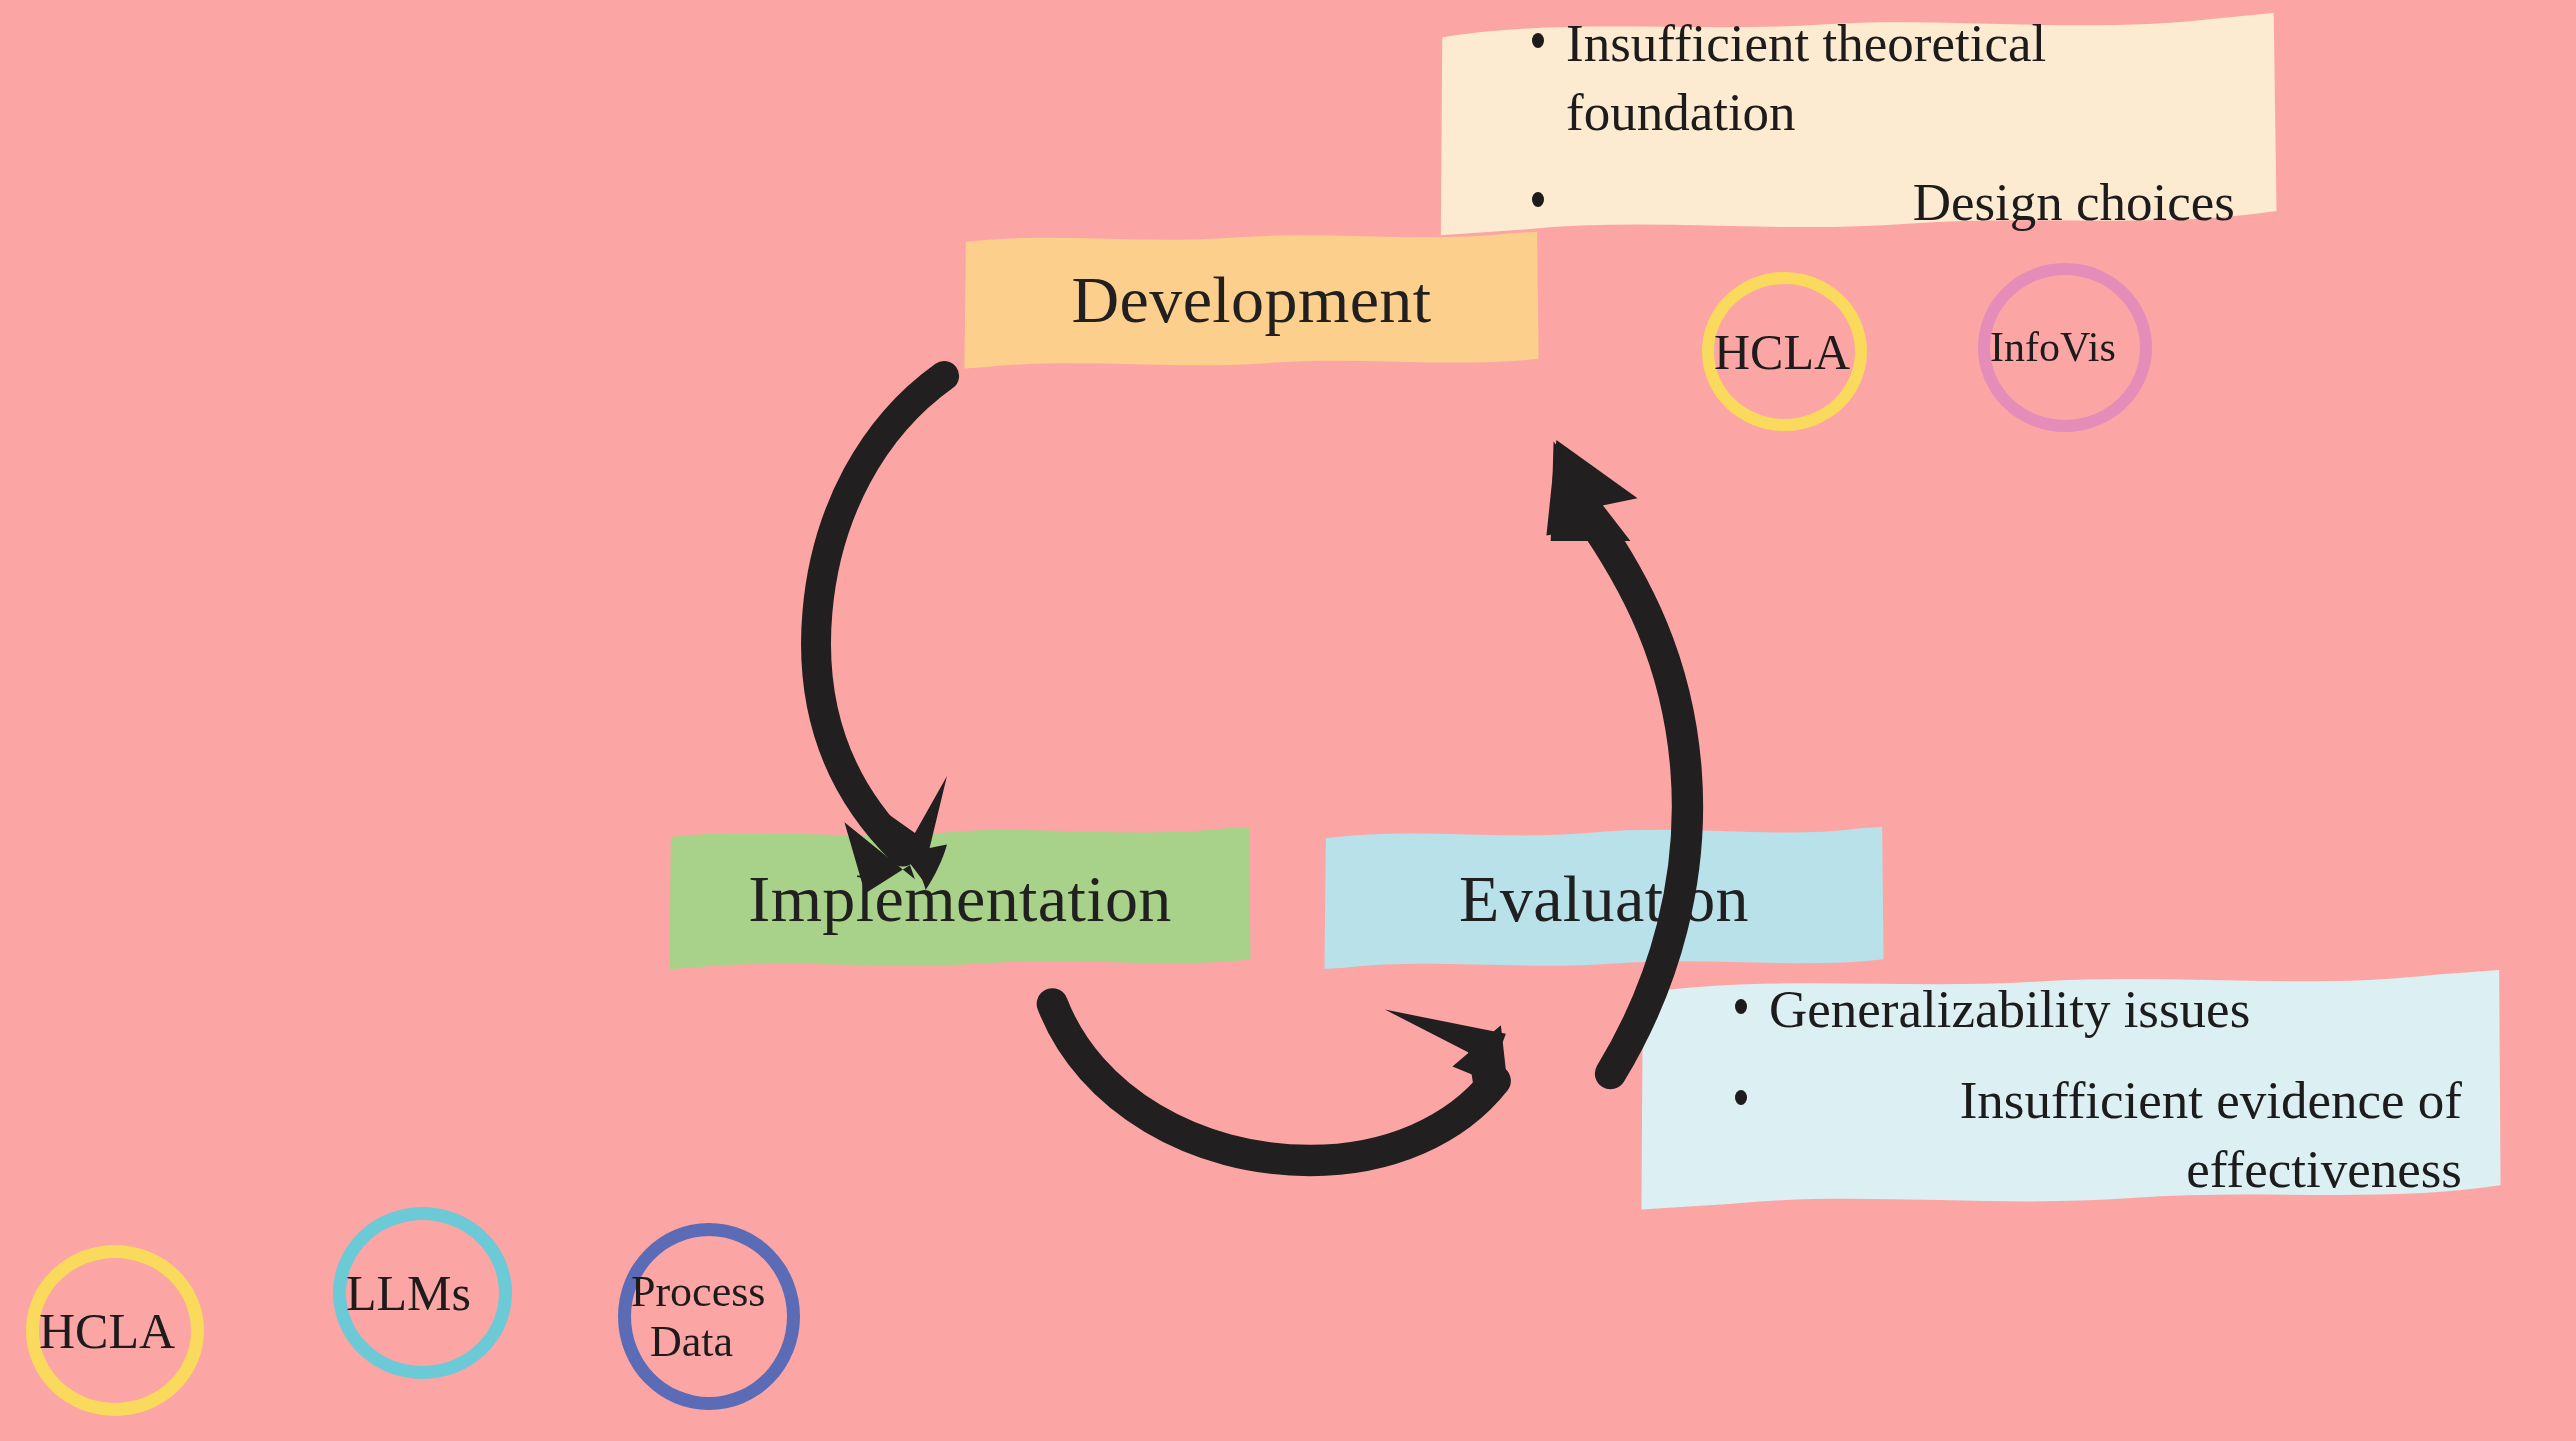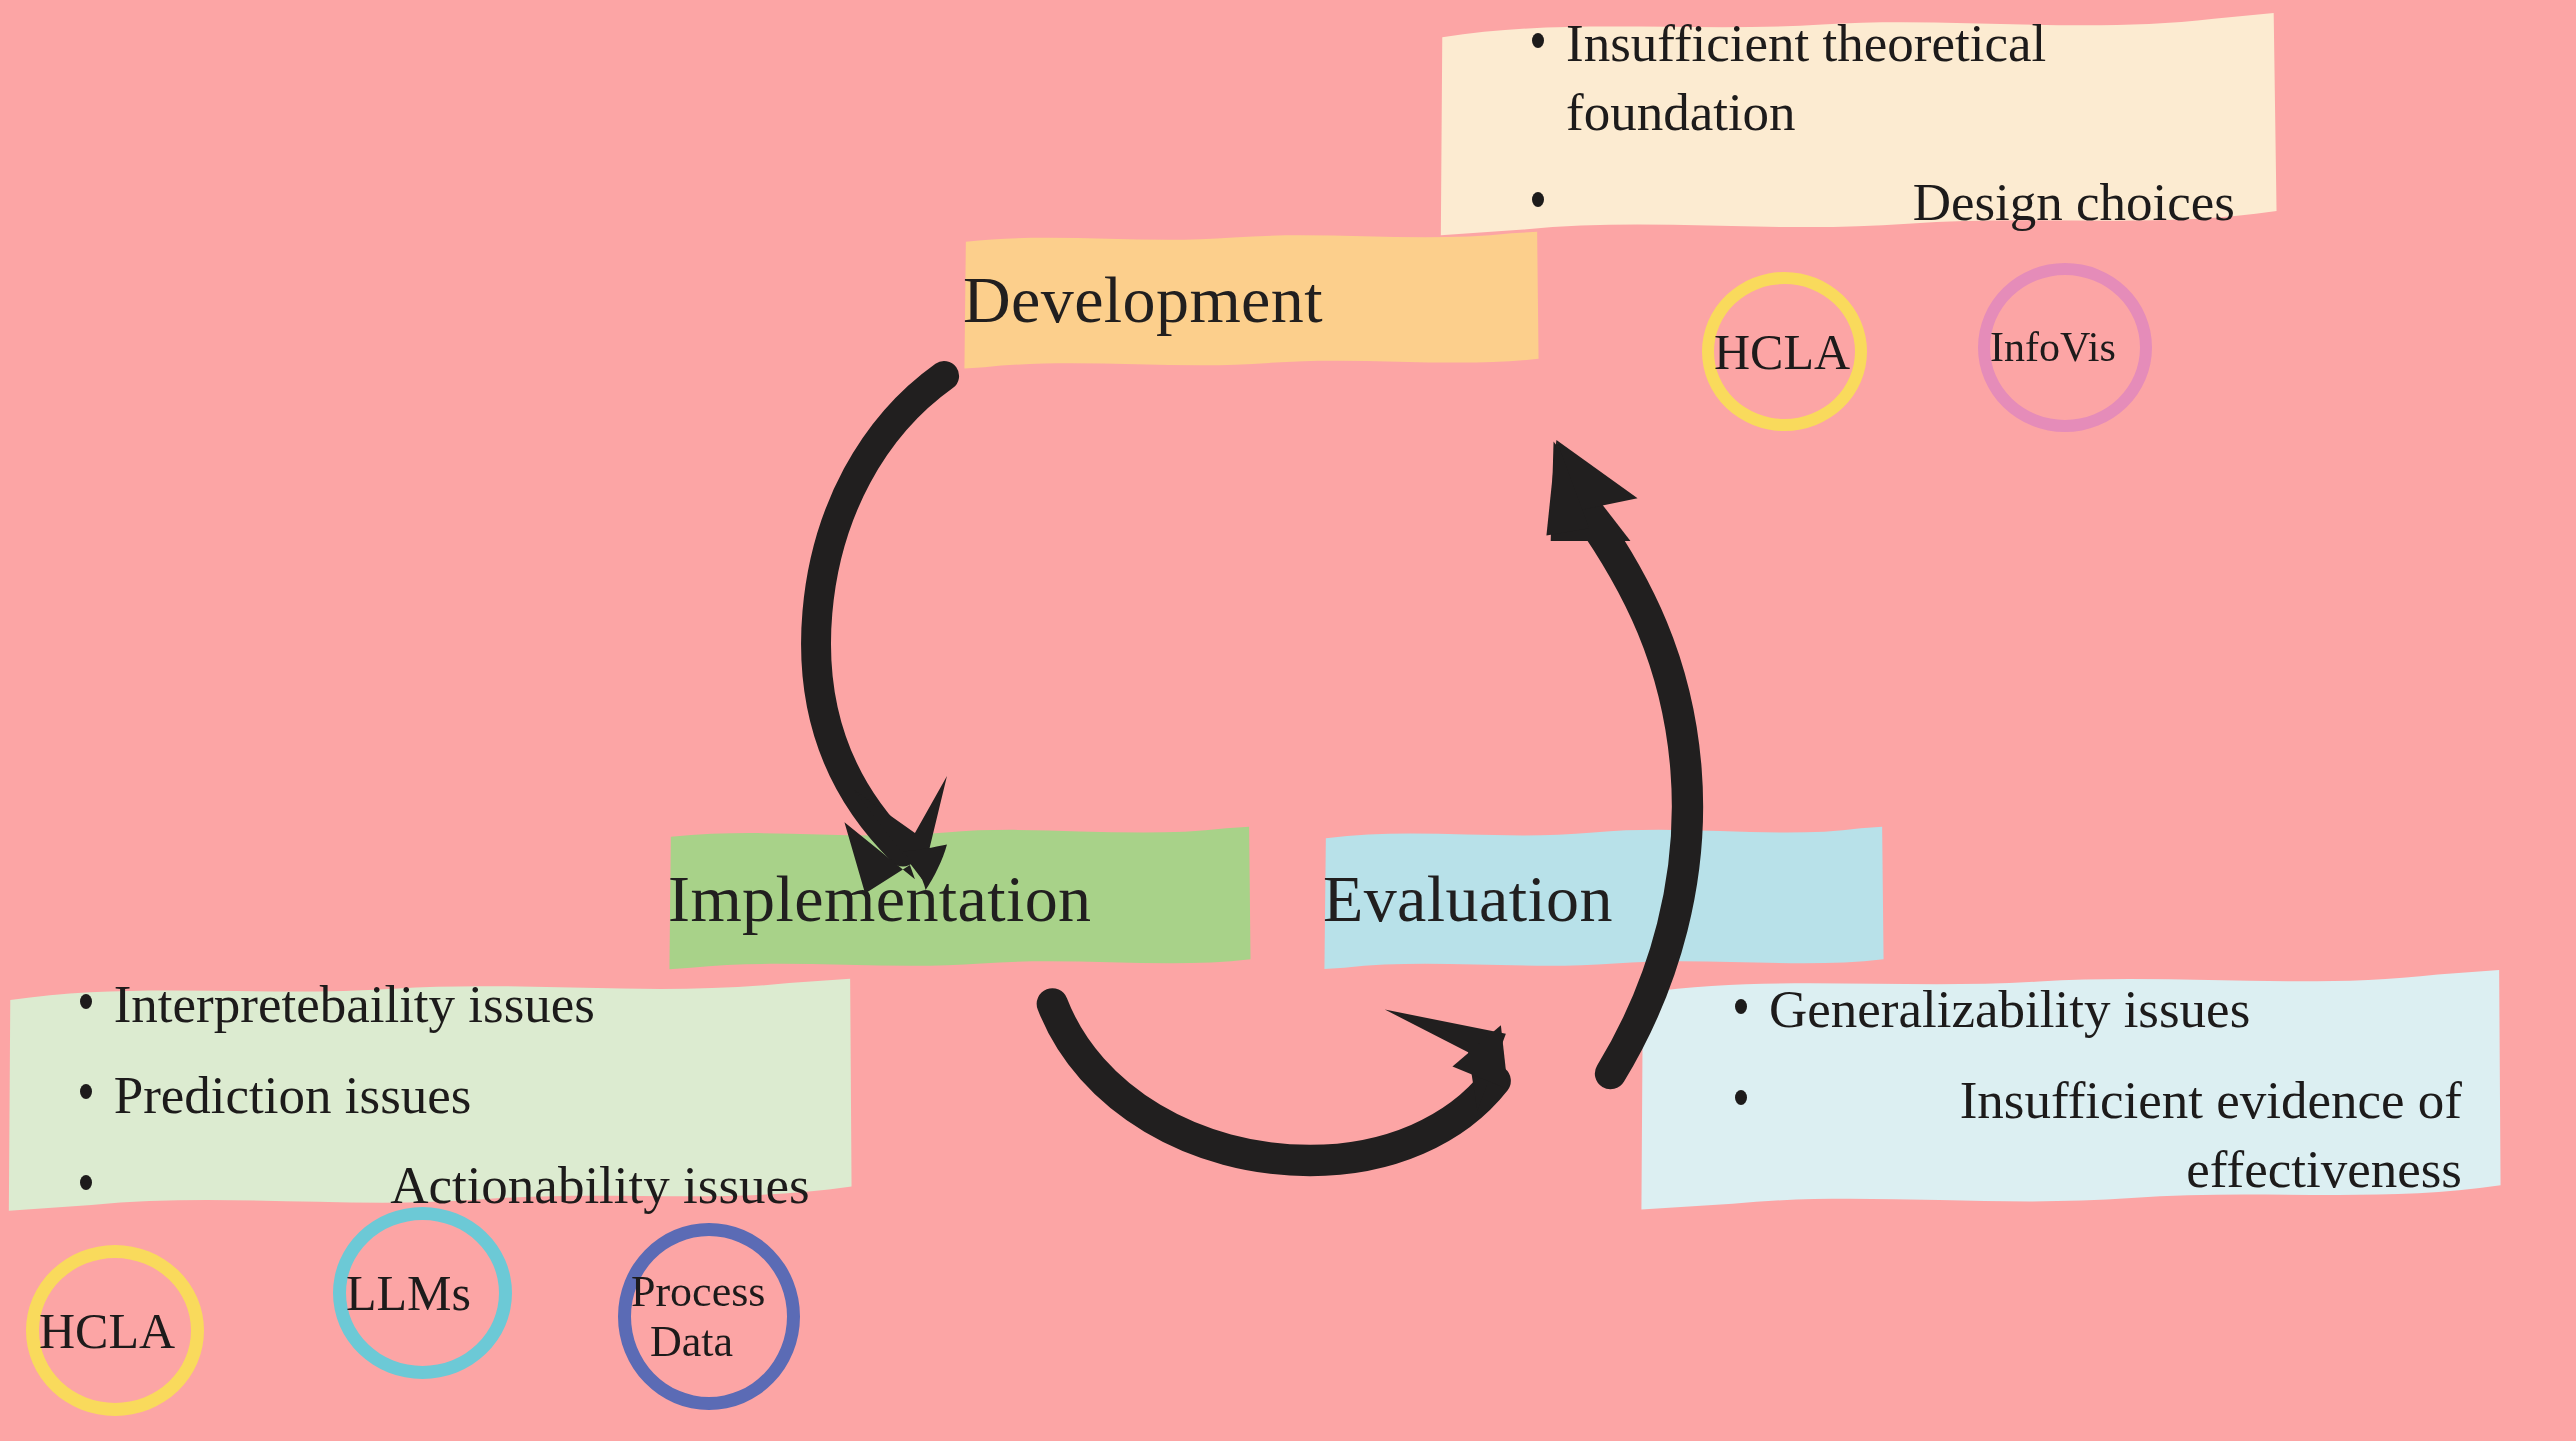--- a/index.html
+++ b/index.html
@@ -32,20 +32,21 @@
     z-index: 0;
   }
   .panel .content {
     position: relative;
     z-index: 2;
     width: 100%;
   }
 
   
   .stage .label {
+    text-align: center;
     font-size: 66px;
     line-height: 1.05;
     color: #211f1f;
     letter-spacing: 0.4px;
     white-space: nowrap;
   }
 
   
   .note ul {
     list-style: none;
@@ -141,32 +142,20 @@
 
   <div class="panel stage" style="left:1323px; top:824px; width:562px; height:150px;">
     <svg class="paper" viewBox="0 0 790 210" preserveAspectRatio="none">
       <path d="M4,20 C130,4 250,24 380,12 C510,0 640,22 756,6 L786,4 L788,190 C670,204 540,186 410,196 C280,206 150,188 30,202 L2,204 Z" fill="#B8E1E9"></path>
     </svg>
     <div class="content">
       <div class="label">Evaluation</div>
     </div>
   </div>
 
-  <div class="panel note" style="left:5.7px; top:973px; width:847px; height:244px; padding:28.5px 43px 28.5px 64px;">
-    <svg class="paper" viewBox="0 0 1190 342" preserveAspectRatio="none">
-      <path d="M6,38 C180,12 360,34 545,22 C730,10 910,34 1100,14 L1186,8 L1188,300 C1010,326 850,304 670,318 C480,332 300,308 120,326 L4,334 Z" fill="#DCEBD0"></path>
-    </svg>
-    <div class="content">
-      <ul>
-        <li>Interpretebaility issues</li>
-        <li>Prediction issues</li>
-        <li>Actionability issues</li>
-      </ul>
-    </div>
-  </div>
 
   <div class="panel note" style="left:1640px; top:963px; width:862px; height:253px; padding:33px 40px 33px 85px;">
     <svg class="paper" viewBox="0 0 1210 356" preserveAspectRatio="none">
       <path d="M4,42 C190,16 370,38 560,26 C750,14 930,38 1120,16 L1206,10 L1208,312 C1030,338 870,316 690,330 C500,344 310,320 130,338 L2,346 Z" fill="#DCEFF2"></path>
     </svg>
     <div class="content">
       <ul>
         <li>Generalizability issues</li>
         <li>Insufficient evidence of effectiveness</li>
       </ul>

